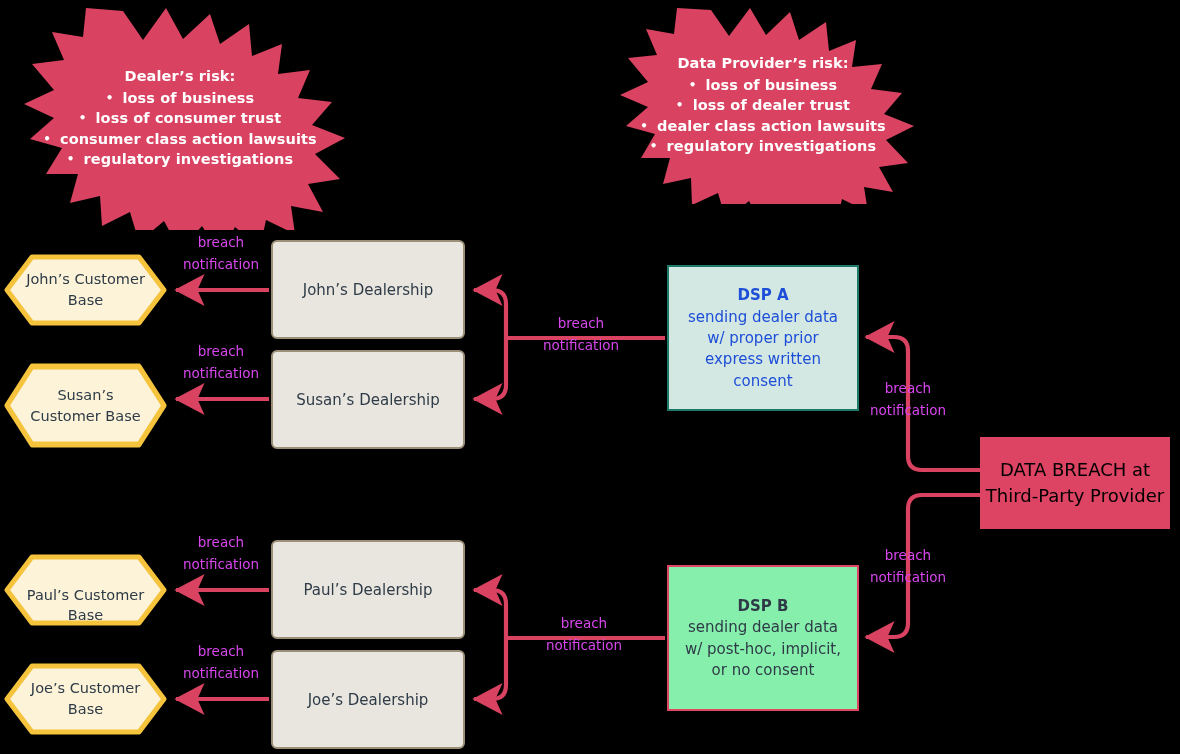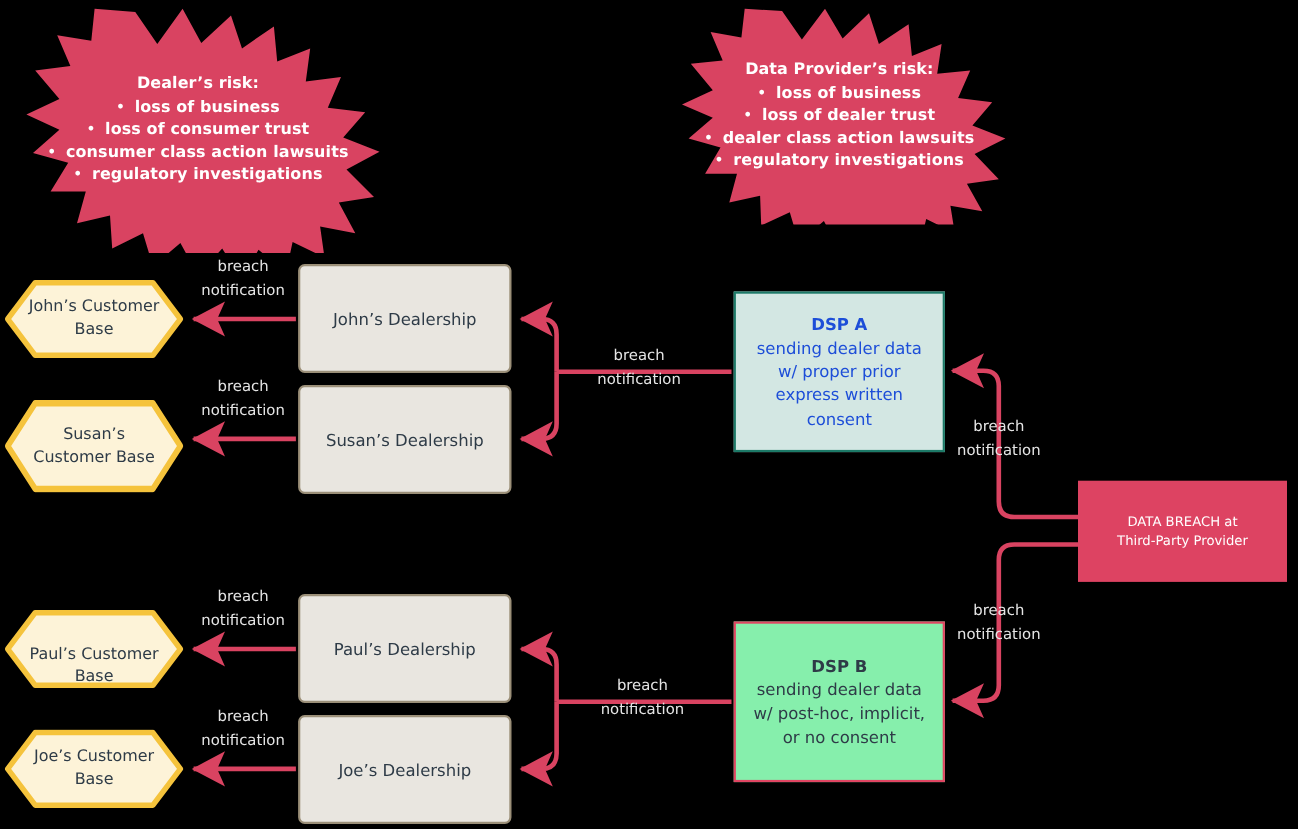--- a/index.html
+++ b/index.html
@@ -114,40 +114,40 @@
     color: #1d4ed8;
   }
   .box-dsp-b {
     background: #86efac;
     border-color: #e04663;
     color: #2e3b47;
   }
   .box-breach {
     background: #dd4362;
     border: none;
-    color: #ffffff;
-    font-size: 12px;
+    color: #000000;
+    font-size: 18px;
     line-height: 1.45;
   }
   .dsp-title {
     font-weight: 700;
     font-size: 15px;
     line-height: 1.5;
   }
   .dsp-line {
     font-size: 15px;
     line-height: 1.42;
     white-space: nowrap;
   }
 
   
   .edge-label {
     position: absolute;
     z-index: 6;
-    color: #e5e5e5;
+    color: #d946ef;
     font-size: 13.5px;
     line-height: 1.62;
     text-align: center;
     white-space: nowrap;
   }
 </style>
 </head>
 <body>
 
 <div id="stage">

